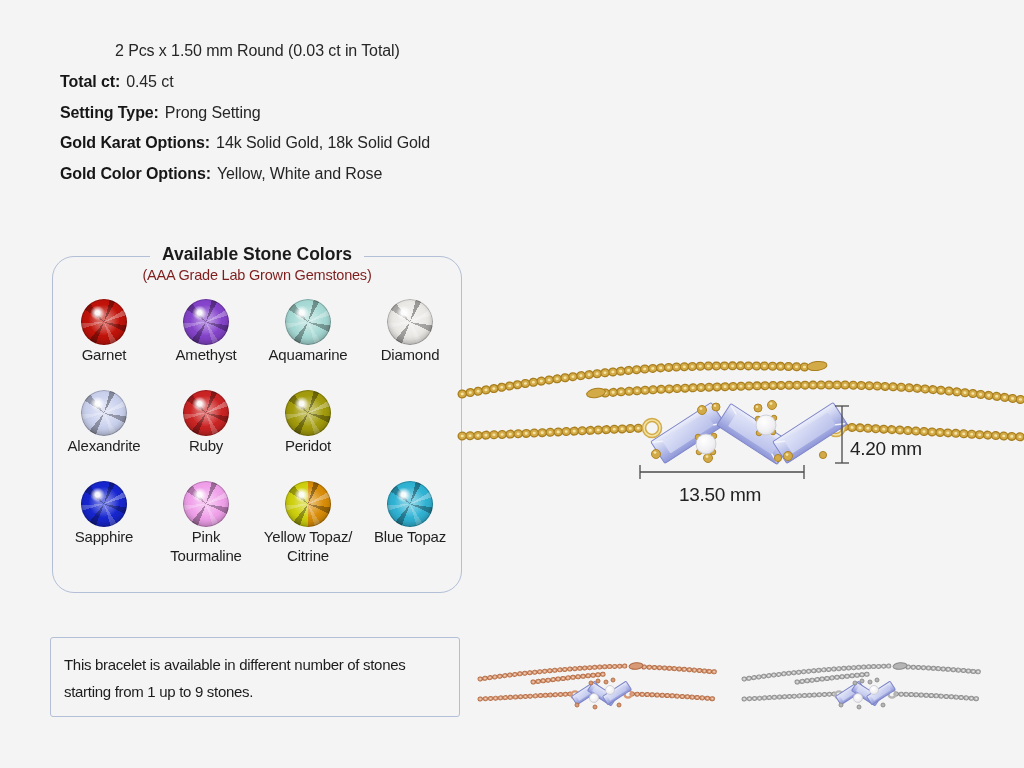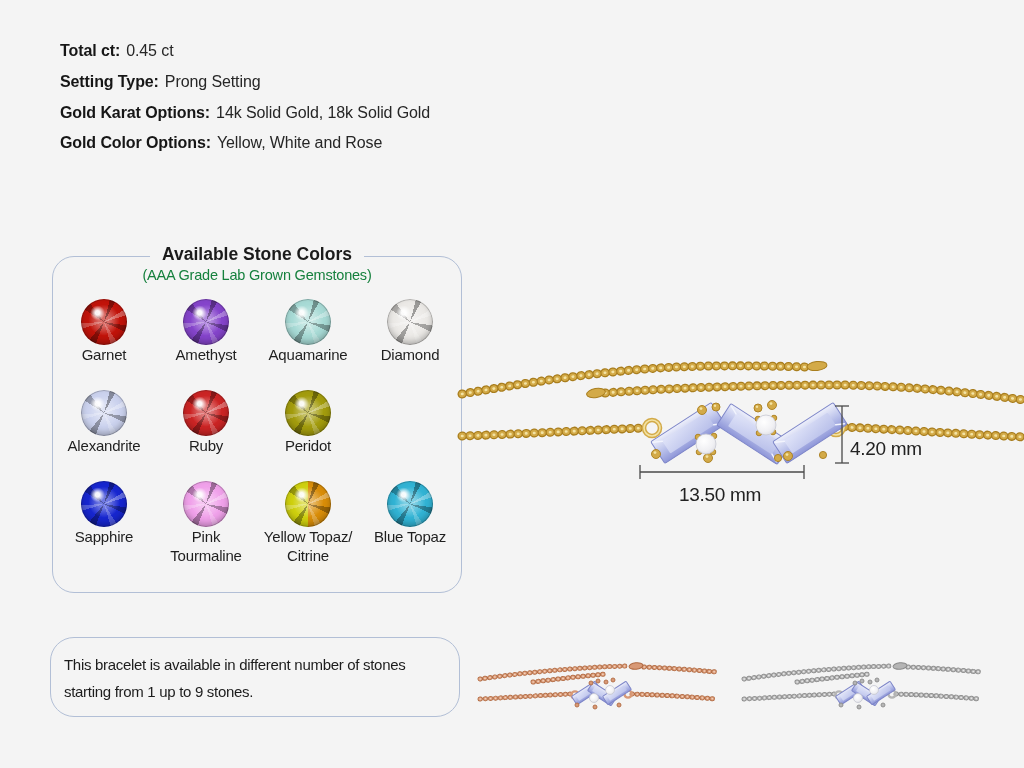--- a/index.html
+++ b/index.html
@@ -32,21 +32,21 @@
     box-sizing:border-box;
   }
   .panel-legend{
     position:absolute;top:-13px;left:50%;transform:translateX(-50%);
     background:var(--bg,#f4f4f4);
     padding:0 12px;white-space:nowrap;
     font-size:17.5px;font-weight:600;color:#1b1b1b;letter-spacing:0;
   }
   .panel-subtitle{
     margin-top:10px;text-align:center;
-    font-size:14.5px;color:#15803d;letter-spacing:-0.2px;
+    font-size:14.5px;color:#7f1d1d;letter-spacing:-0.2px;
   }
   .gem-grid{margin-top:16px;}
   .gem-row{display:flex;height:91px;}
   .gem-cell{width:25%;display:flex;flex-direction:column;align-items:center;}
   .gem-circle{
     width:46px;height:46px;border-radius:50%;
     background:
       radial-gradient(circle at 36% 30%, rgba(255,255,255,.95) 0 5%, rgba(255,255,255,0) 17%),
       conic-gradient(from 15deg,
         rgba(0,0,0,.34) 0 14deg, rgba(255,255,255,0) 14deg 44deg,
@@ -63,21 +63,21 @@
   .gem-label{
     text-align:center;
     font-size:15px;color:#1f1f1f;line-height:19px;
     white-space:pre-line;letter-spacing:-0.2px;
   }
 
   
   .note-box{
     position:absolute;left:50px;top:637px;width:410px;height:80px;
     border:1.6px solid var(--border-blue,#b2bfd6);
-    border-radius:24px;box-sizing:border-box;
+    border-radius:3px;box-sizing:border-box;
   }
   .note-text{
     margin:13px 8px 0 13px;
     font-size:15px;line-height:27px;color:#1c1c1c;
     white-space:pre-line;letter-spacing:-0.3px;
   }
 
   
   .main-diagram{position:absolute;left:462px;top:336px;width:562px;height:200px;}
   .thumb-rose{position:absolute;left:478px;top:645px;width:240px;height:90px;}
@@ -101,20 +101,23 @@
   .dia{fill:url(#diaG);stroke:#c7c8d2;stroke-width:.8;}
   .meas{stroke:#4a4a4a;stroke-width:1.3;}
   .measTxt{font-size:19px;fill:#222;letter-spacing:-0.3px;}
 </style>
 </head>
 <body>
 
 <div class="canvas">
 
   <section class="specs">
+    <div class="spec-row indent">
+      <span>2 Pcs x 1.50 mm Round (0.03 ct in Total)</span>
+    </div>
     <div class="spec-row">
       <span class="lbl">Total ct:</span><span>0.45 ct</span>
     </div>
     <div class="spec-row">
       <span class="lbl">Setting Type:</span><span>Prong Setting</span>
     </div>
     <div class="spec-row">
       <span class="lbl">Gold Karat Options:</span><span>14k Solid Gold, 18k Solid Gold</span>
     </div>
     <div class="spec-row">

